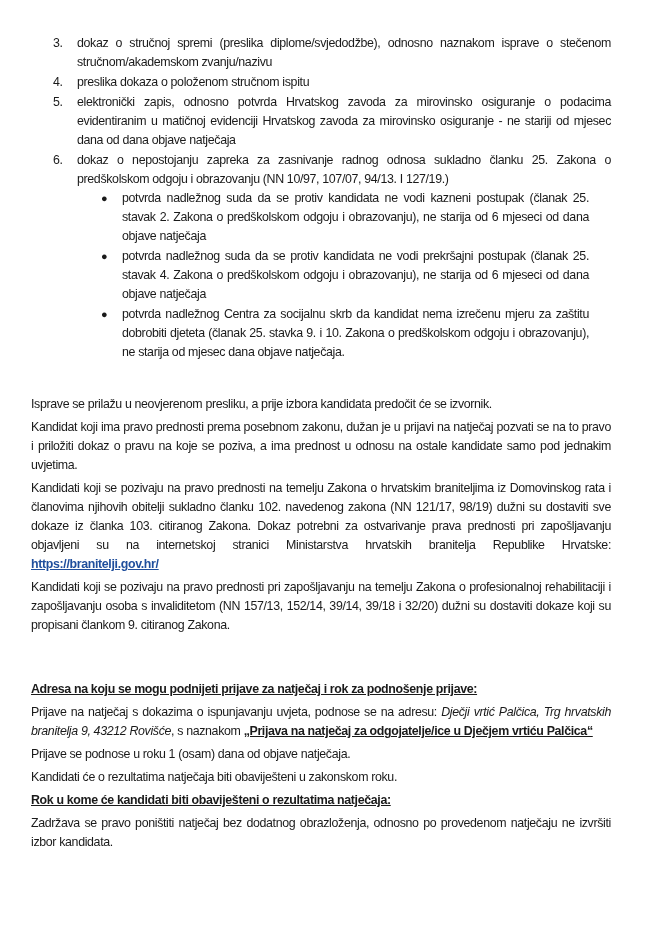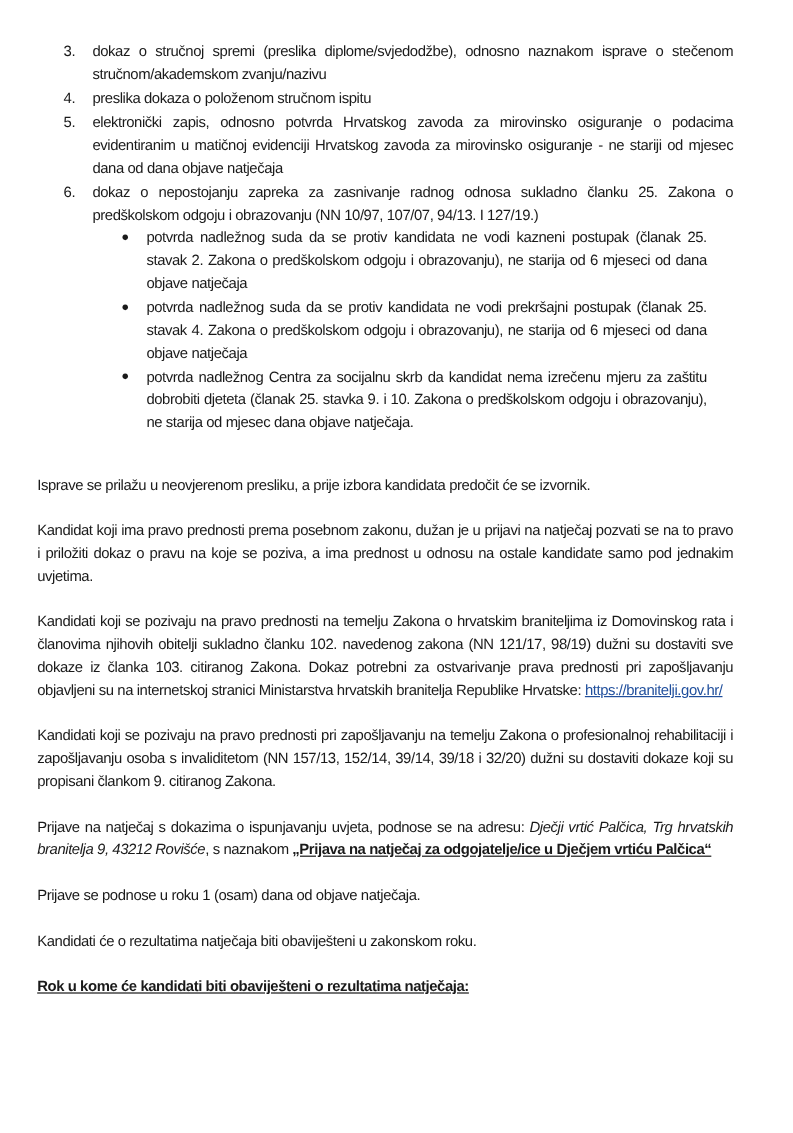--- a/index.html
+++ b/index.html
@@ -13,23 +13,23 @@
   }
   .page { position: absolute; left: 31px; top: 34px; width: 580px; }
   ol.num { list-style: none; margin: 0; padding: 0; }
   ol.num > li { position: relative; padding-left: 46px; text-align: justify; margin: 0 0 1px 0; }
   ol.num > li .n { position: absolute; left: 22px; top: 0; }
   ul.bul { list-style: none; margin: 0; padding: 0; margin-left: 44px; margin-right: 22px; }
   ul.bul > li { position: relative; padding-left: 1px; text-align: justify; margin-bottom: 1px; }
   ul.bul > li .b { position: absolute; left: -20px; top: 0; font-size: 11px; }
   p { margin: 0; text-align: justify; }
   .gap-l { margin-top: 33px; }
-  .gap-m { margin-top: 19px; }
+  .gap-m { margin-top: 4px; }
   .gap-xl { margin-top: 45px; }
-  .link { color: #1f4e9c; text-decoration: underline; }
+  .link { color: #1f4e9c; text-decoration: underline; font-weight: bold; }
   .heading { font-weight: bold; text-decoration: underline; }
   .ital { font-style: italic; }
   .bold { font-weight: bold; text-decoration: underline; }
 </style>
 </head>
 <body>
 
 <div class="page">
   <ol class="num">
     <li>
@@ -62,18 +62,20 @@
         </li>
       </ul>
     </li>
   </ol>
 
   <p class="gap-l">Isprave se prilažu u neovjerenom presliku, a prije izbora kandidata predočit će se izvornik.</p>
   <p class="gap-m">Kandidat koji ima pravo prednosti prema posebnom zakonu, dužan je u prijavi na natječaj pozvati se na to pravo i priložiti dokaz o pravu na koje se poziva, a ima prednost u odnosu na ostale kandidate samo pod jednakim uvjetima.</p>
   <p class="gap-m"><span>Kandidati koji se pozivaju na pravo prednosti na temelju Zakona o hrvatskim braniteljima iz Domovinskog rata i članovima njihovih obitelji sukladno članku 102. navedenog zakona (NN 121/17, 98/19) dužni su dostaviti sve dokaze iz članka 103. citiranog Zakona. Dokaz potrebni za ostvarivanje prava prednosti pri zapošljavanju objavljeni su na internetskoj stranici Ministarstva hrvatskih branitelja Republike Hrvatske: </span><a class="link">https://branitelji.gov.hr/</a></p>
   <p class="gap-m">Kandidati koji se pozivaju na pravo prednosti pri zapošljavanju na temelju Zakona o profesionalnoj rehabilitaciji i zapošljavanju osoba s invaliditetom (NN 157/13, 152/14, 39/14, 39/18 i 32/20) dužni su dostaviti dokaze koji su propisani člankom 9. citiranog Zakona.</p>
 
+  <p class="gap-xl heading">Adresa na koju se mogu podnijeti prijave za natječaj i rok za podnošenje prijave:</p>
   <p class="gap-m"><span>Prijave na natječaj s dokazima  o ispunjavanju uvjeta, podnose se na adresu: </span><span class="ital bold-no">Dječji vrtić Palčica, Trg hrvatskih branitelja 9, 43212 Rovišće</span><span>, s naznakom </span><span class="bold">„Prijava na natječaj za odgojatelje/ice u Dječjem vrtiću Palčica“</span></p>
   <p class="gap-m">Prijave se podnose u roku 1 (osam) dana od objave natječaja.</p>
 
   <p class="gap-m">Kandidati će o  rezultatima natječaja biti obaviješteni u zakonskom roku.</p>
   <p class="gap-m heading">Rok u kome će kandidati biti obaviješteni o rezultatima natječaja:</p>
+  <p class="gap-m">Zadržava se pravo poništiti natječaj bez dodatnog obrazloženja, odnosno po provedenom natječaju ne izvršiti izbor kandidata.</p>
 </div>
 
 </body></html>

